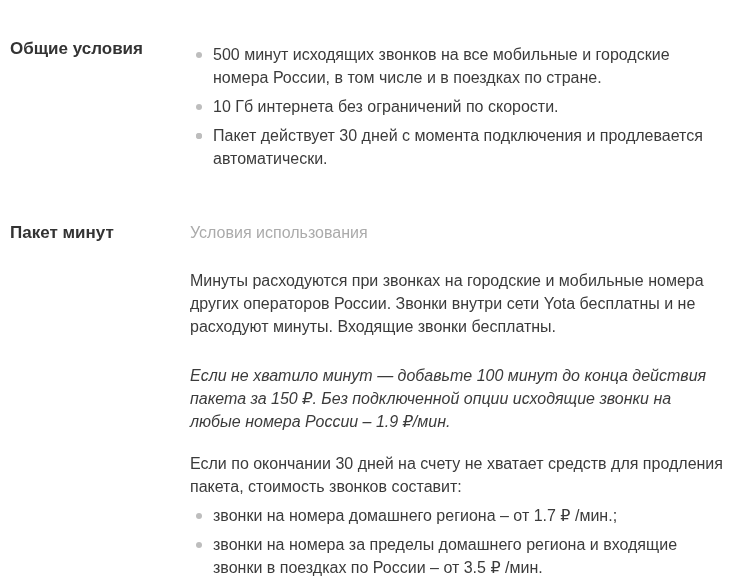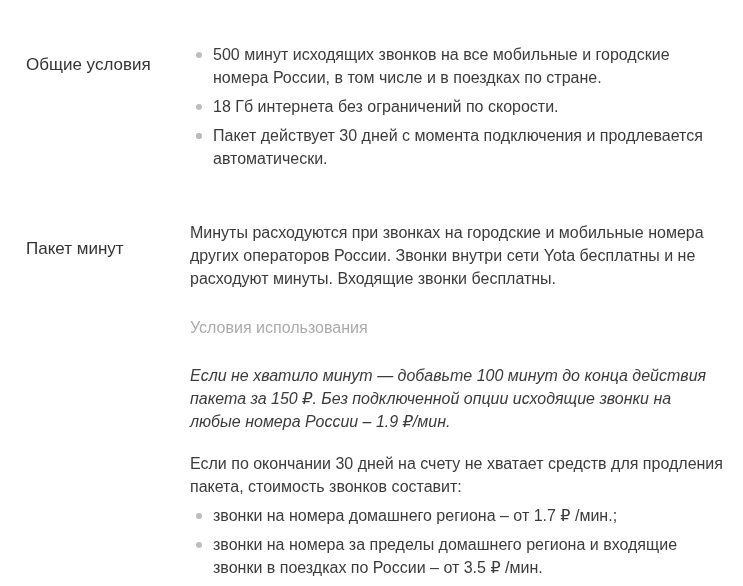--- a/index.html
+++ b/index.html
@@ -24,23 +24,23 @@
     display: grid;
     grid-template-columns: 180px 1fr;
     align-items: start;
   }
   .section + .section {
     margin-top: 45px;
   }
   .section-heading {
     font-size: 17px;
     line-height: 23px;
-    font-weight: 400;
+    font-weight: 700;
     color: #333333;
-    margin: 16px;
+    margin: 0;
   }
   .section-body {
     font-size: 16px;
     line-height: 23px;
     color: #3b3b3b;
   }
   .bullet-list {
     list-style: none;
     margin: 0;
     padding: 0;
@@ -84,38 +84,38 @@
   <div class="section">
     <h2 class="section-heading">Общие условия</h2>
     <div class="section-body">
       <ul class="bullet-list">
         <li>
           <span class="dot"></span>
           <span>500 минут исходящих звонков на все мобильные и городские номера России, в том числе и в поездках по стране.</span>
         </li>
         <li>
           <span class="dot"></span>
-          <span>18 Гб интернета без ограничений по скорости.</span>
+          <span>10 Гб интернета без ограничений по скорости.</span>
         </li>
         <li>
           <span class="dot"></span>
         </li>
         <li>
           <span class="dot"></span>
           <span>Пакет действует 30 дней с момента подключения и продлевается автоматически.</span>
         </li>
       </ul>
     </div>
   </div>
 
   <div class="section">
     <h2 class="section-heading">Пакет минут</h2>
     <div class="section-body">
+      <p class="para subheading">Условия использования</p>
       <p class="para">Минуты расходуются при звонках на городские и мобильные номера других операторов России. Звонки внутри сети Yota бесплатны и не расходуют минуты. Входящие звонки бесплатны.</p>
-      <p class="para subheading">Условия использования</p>
       <p class="para tight">Если не хватило минут — добавьте 100 минут до конца действия пакета за 150 ₽. Без подключенной опции исходящие звонки на любые номера России – 1.9 ₽/мин.</p>
       <p class="para last">Если по окончании 30 дней на счету не хватает средств для продления пакета, стоимость звонков составит:</p>
       <ul class="bullet-list">
         <li>
           <span class="dot"></span>
           <span>звонки на номера домашнего региона – от 1.7 ₽ /мин.;</span>
         </li>
         <li>
           <span class="dot"></span>
           <span>звонки на номера за пределы домашнего региона и входящие звонки в поездках по России – от 3.5 ₽ /мин.</span>

